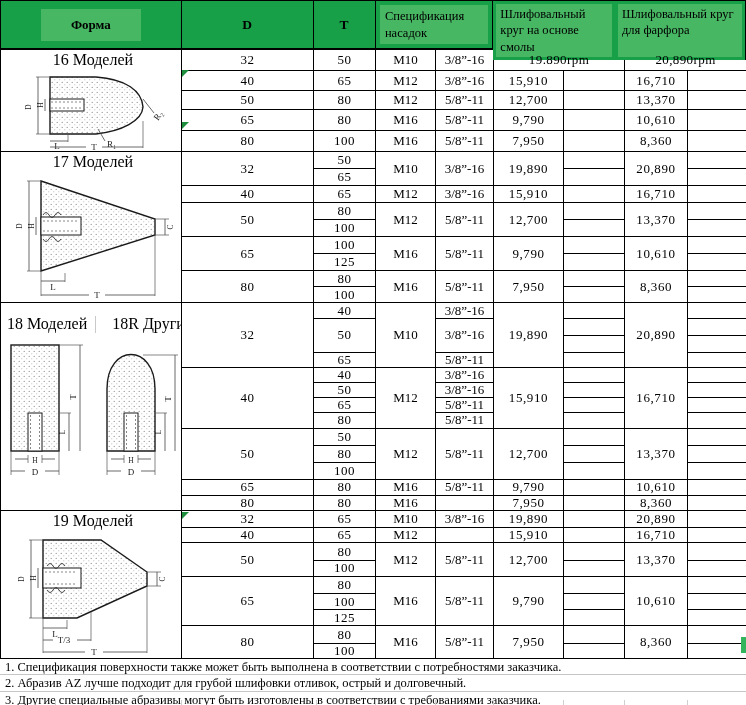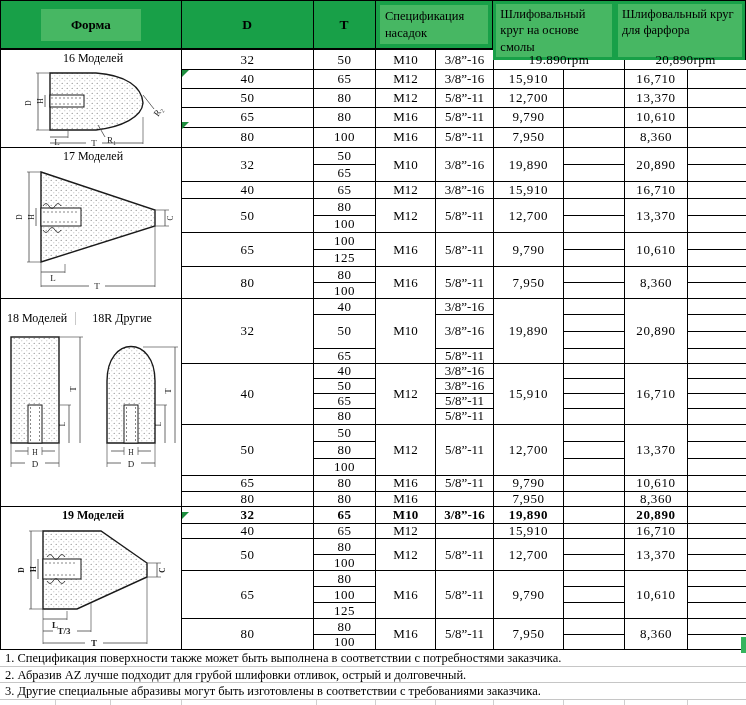--- a/index.html
+++ b/index.html
@@ -33,21 +33,21 @@
                text-align:center;white-space:nowrap;overflow:hidden}
   td.bb2{border-bottom-width:2px}
   table.sec td:last-child{border-right-width:1.6px}
   td.fcell{border:0;border-left:1px solid #d8d8d8;border-bottom:1px solid #c9c9c9;
            vertical-align:top;text-align:left;background:#fff}
   td.cporc{text-align:right;padding-right:6px;letter-spacing:.6px}
   td.cresin{letter-spacing:.6px}
   td.spill{text-align:left;padding-left:2px;letter-spacing:.4px}
   td.cd,td.ct{letter-spacing:.5px}
   td.cspec{font-size:12.5px}
-  .flabels{font-size:12px;margin:2px 0 0 4px}
+  .flabels{font-size:16px;margin:2px 0 0 4px}
   .flabels.dual{margin:0;padding:13px 0 0 6px;display:flex;align-items:baseline}
   .flabels.dual span:last-child{margin-left:8px;border-left:1px solid #c9c9c9;padding-left:16px}
   svg.diag{display:block;margin:2px auto 0}
   svg.diag text{font-family:"Liberation Serif",serif;font-size:9px;fill:#222}
   svg.diag text.sm{font-size:7.5px}
   
   .note{height:16.6px;border-bottom:1px solid #c6c6c6;font-size:12.5px;padding:1px 0 0 5px;
         white-space:nowrap;overflow:hidden}
   
   .gmark{position:absolute;width:0;height:0;border-top:7px solid #1e8e3e;border-right:7px solid transparent}
@@ -467,21 +467,21 @@
           <col style="width: 132px;">
           <col style="width: 62px;">
           <col style="width: 60px;">
           <col style="width: 58px;">
           <col style="width: 70px;">
           <col style="width: 61px;">
           <col style="width: 63px;">
           <col style="width: 59px;">
         </colgroup>
         <tbody>
-          <tr style="height: 17px; font-weight: bold;">
+          <tr style="height: 17px;">
             <td class="fcell" rowspan="9">
               <div class="flabels"><span>19 Моделей</span></div>
   <svg class="diag" width="172" height="126" viewBox="0 0 172 126">
     <defs>
                   <pattern id="p19" width="5" height="5" patternUnits="userSpaceOnUse">
       <circle cx="1.2" cy="1.4" r=".6" fill="#8f8f8f"></circle>
                     <circle cx="3.8" cy="3.7" r=".5" fill="#a5a5a5"></circle>
     </pattern>
                 </defs>
     <path d="M38,8 L96,8 L142,40 L142,54 L72,86 L38,86 Z" fill="url(#p19)" stroke="#1a1a1a" stroke-width="1.4"></path>

